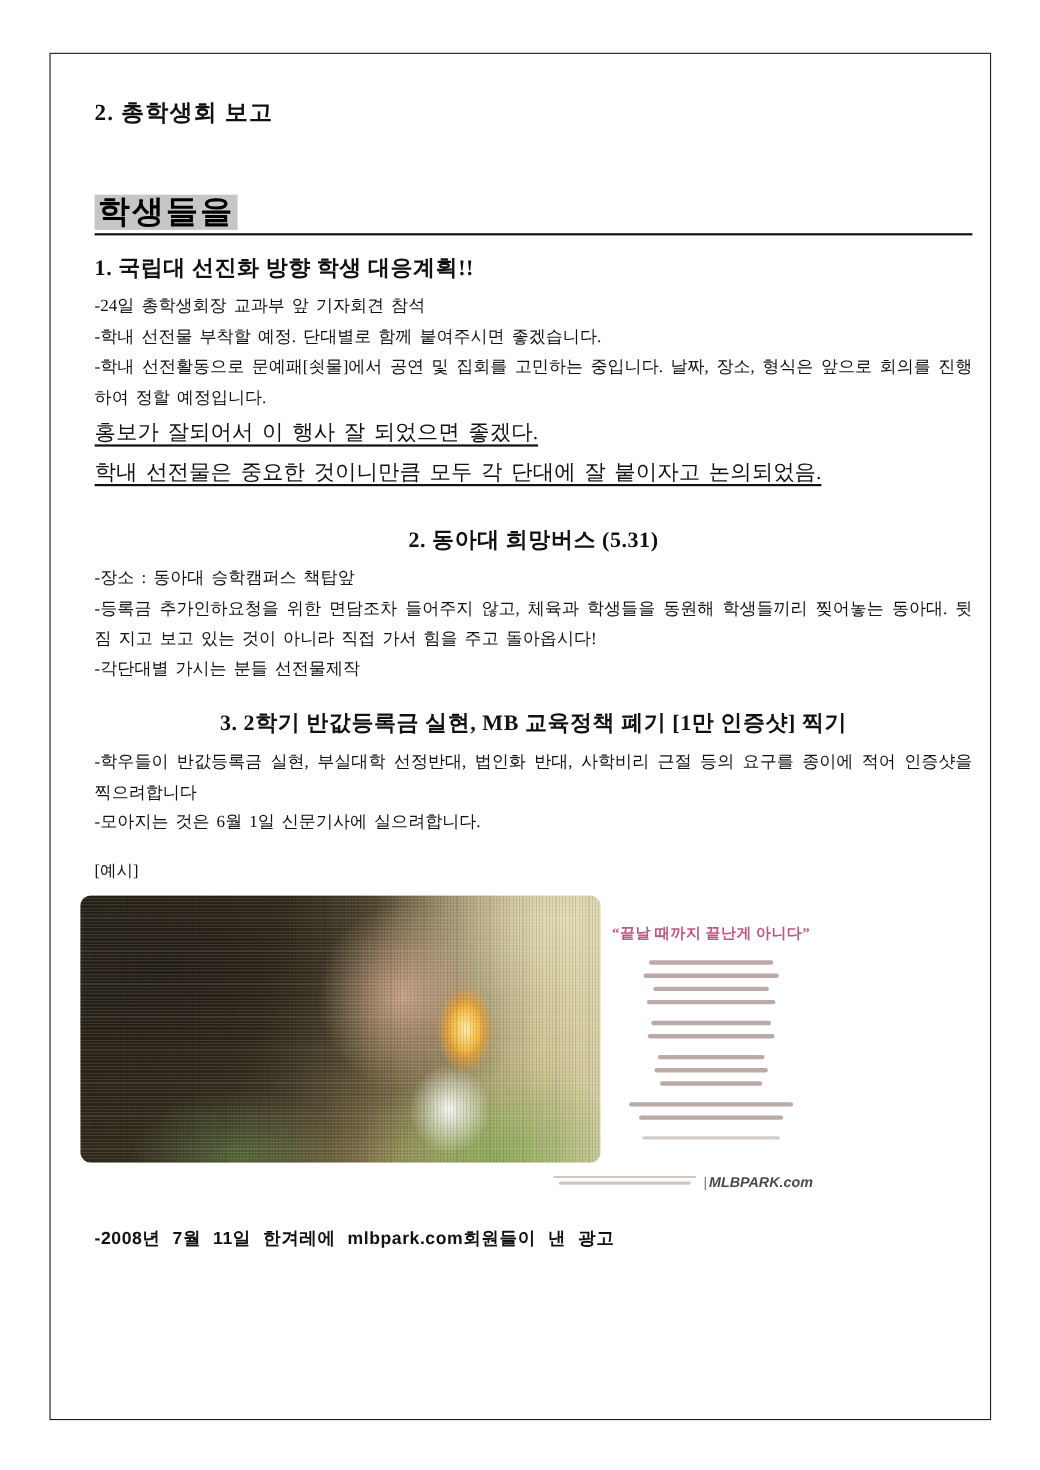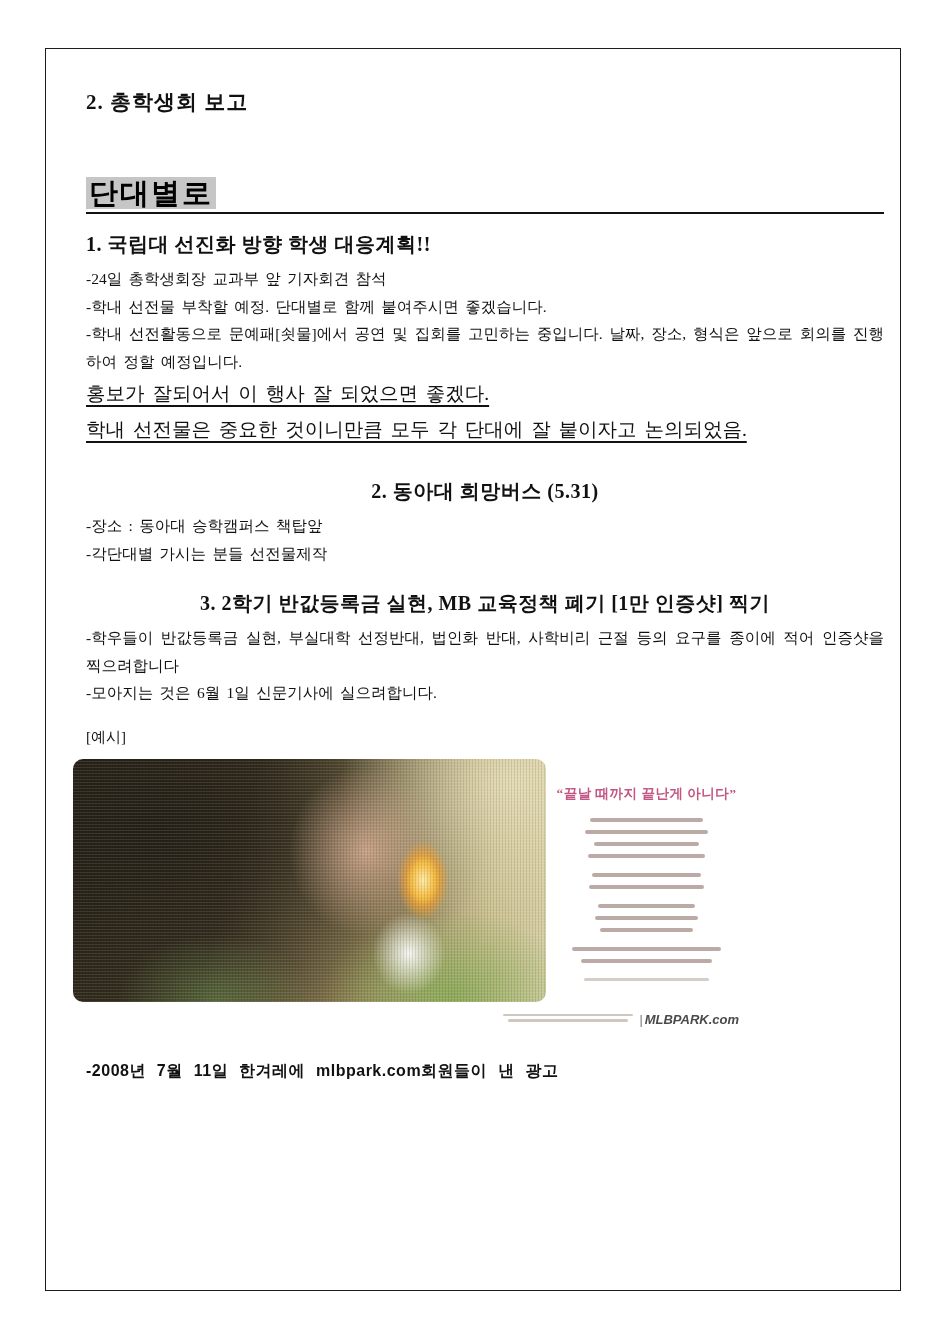--- a/index.html
+++ b/index.html
@@ -73,32 +73,33 @@
   }
 </style>
 </head>
 <body>
 
 <div class="page-border">
 
   <h2 class="report-title">2. 총학생회 보고</h2>
 
   <div class="agenda-rule">
-    <span class="agenda-badge">단대별로</span>
+    <span class="agenda-badge">학생들을</span>
   </div>
 
   <h3 class="topic-title">1. 국립대 선진화 방향 학생 대응계획!!</h3>
   <p class="body-line">-24일 총학생회장 교과부 앞 기자회견 참석</p>
   <p class="body-line">-학내 선전물 부착할 예정. 단대별로 함께 붙여주시면 좋겠습니다.</p>
   <p class="body-line">-학내 선전활동으로 문예패[쇳물]에서 공연 및 집회를 고민하는 중입니다.  날짜, 장소, 형식은 앞으로 회의를 진행하여 정할 예정입니다.</p>
   <p class="big-underline">홍보가 잘되어서 이 행사 잘 되었으면 좋겠다.</p>
   <p class="big-underline">학내 선전물은 중요한 것이니만큼 모두 각 단대에 잘 붙이자고 논의되었음.</p>
 
   <h3 class="topic-title t2">2. 동아대 희망버스 (5.31)</h3>
   <p class="body-line">-장소 : 동아대 승학캠퍼스 책탑앞</p>
+  <p class="body-line">-등록금 추가인하요청을 위한 면담조차 들어주지 않고, 체육과 학생들을 동원해 학생들끼리 찢어놓는 동아대. 뒷짐 지고 보고 있는 것이 아니라 직접 가서 힘을 주고 돌아옵시다!</p>
   <p class="body-line">-각단대별 가시는 분들 선전물제작</p>
 
   <h3 class="topic-title t3">3. 2학기 반값등록금 실현, MB 교육정책 폐기 [1만 인증샷] 찍기</h3>
   <p class="body-line">-학우들이 반값등록금 실현, 부실대학 선정반대, 법인화 반대, 사학비리 근절 등의 요구를 종이에 적어 인증샷을 찍으려합니다</p>
   <p class="body-line">-모아지는 것은 6월 1일 신문기사에 실으려합니다.</p>
 
   <div class="example-label">[예시]</div>
 
   <div class="ad-figure">
     <div class="ad-photo"></div>

